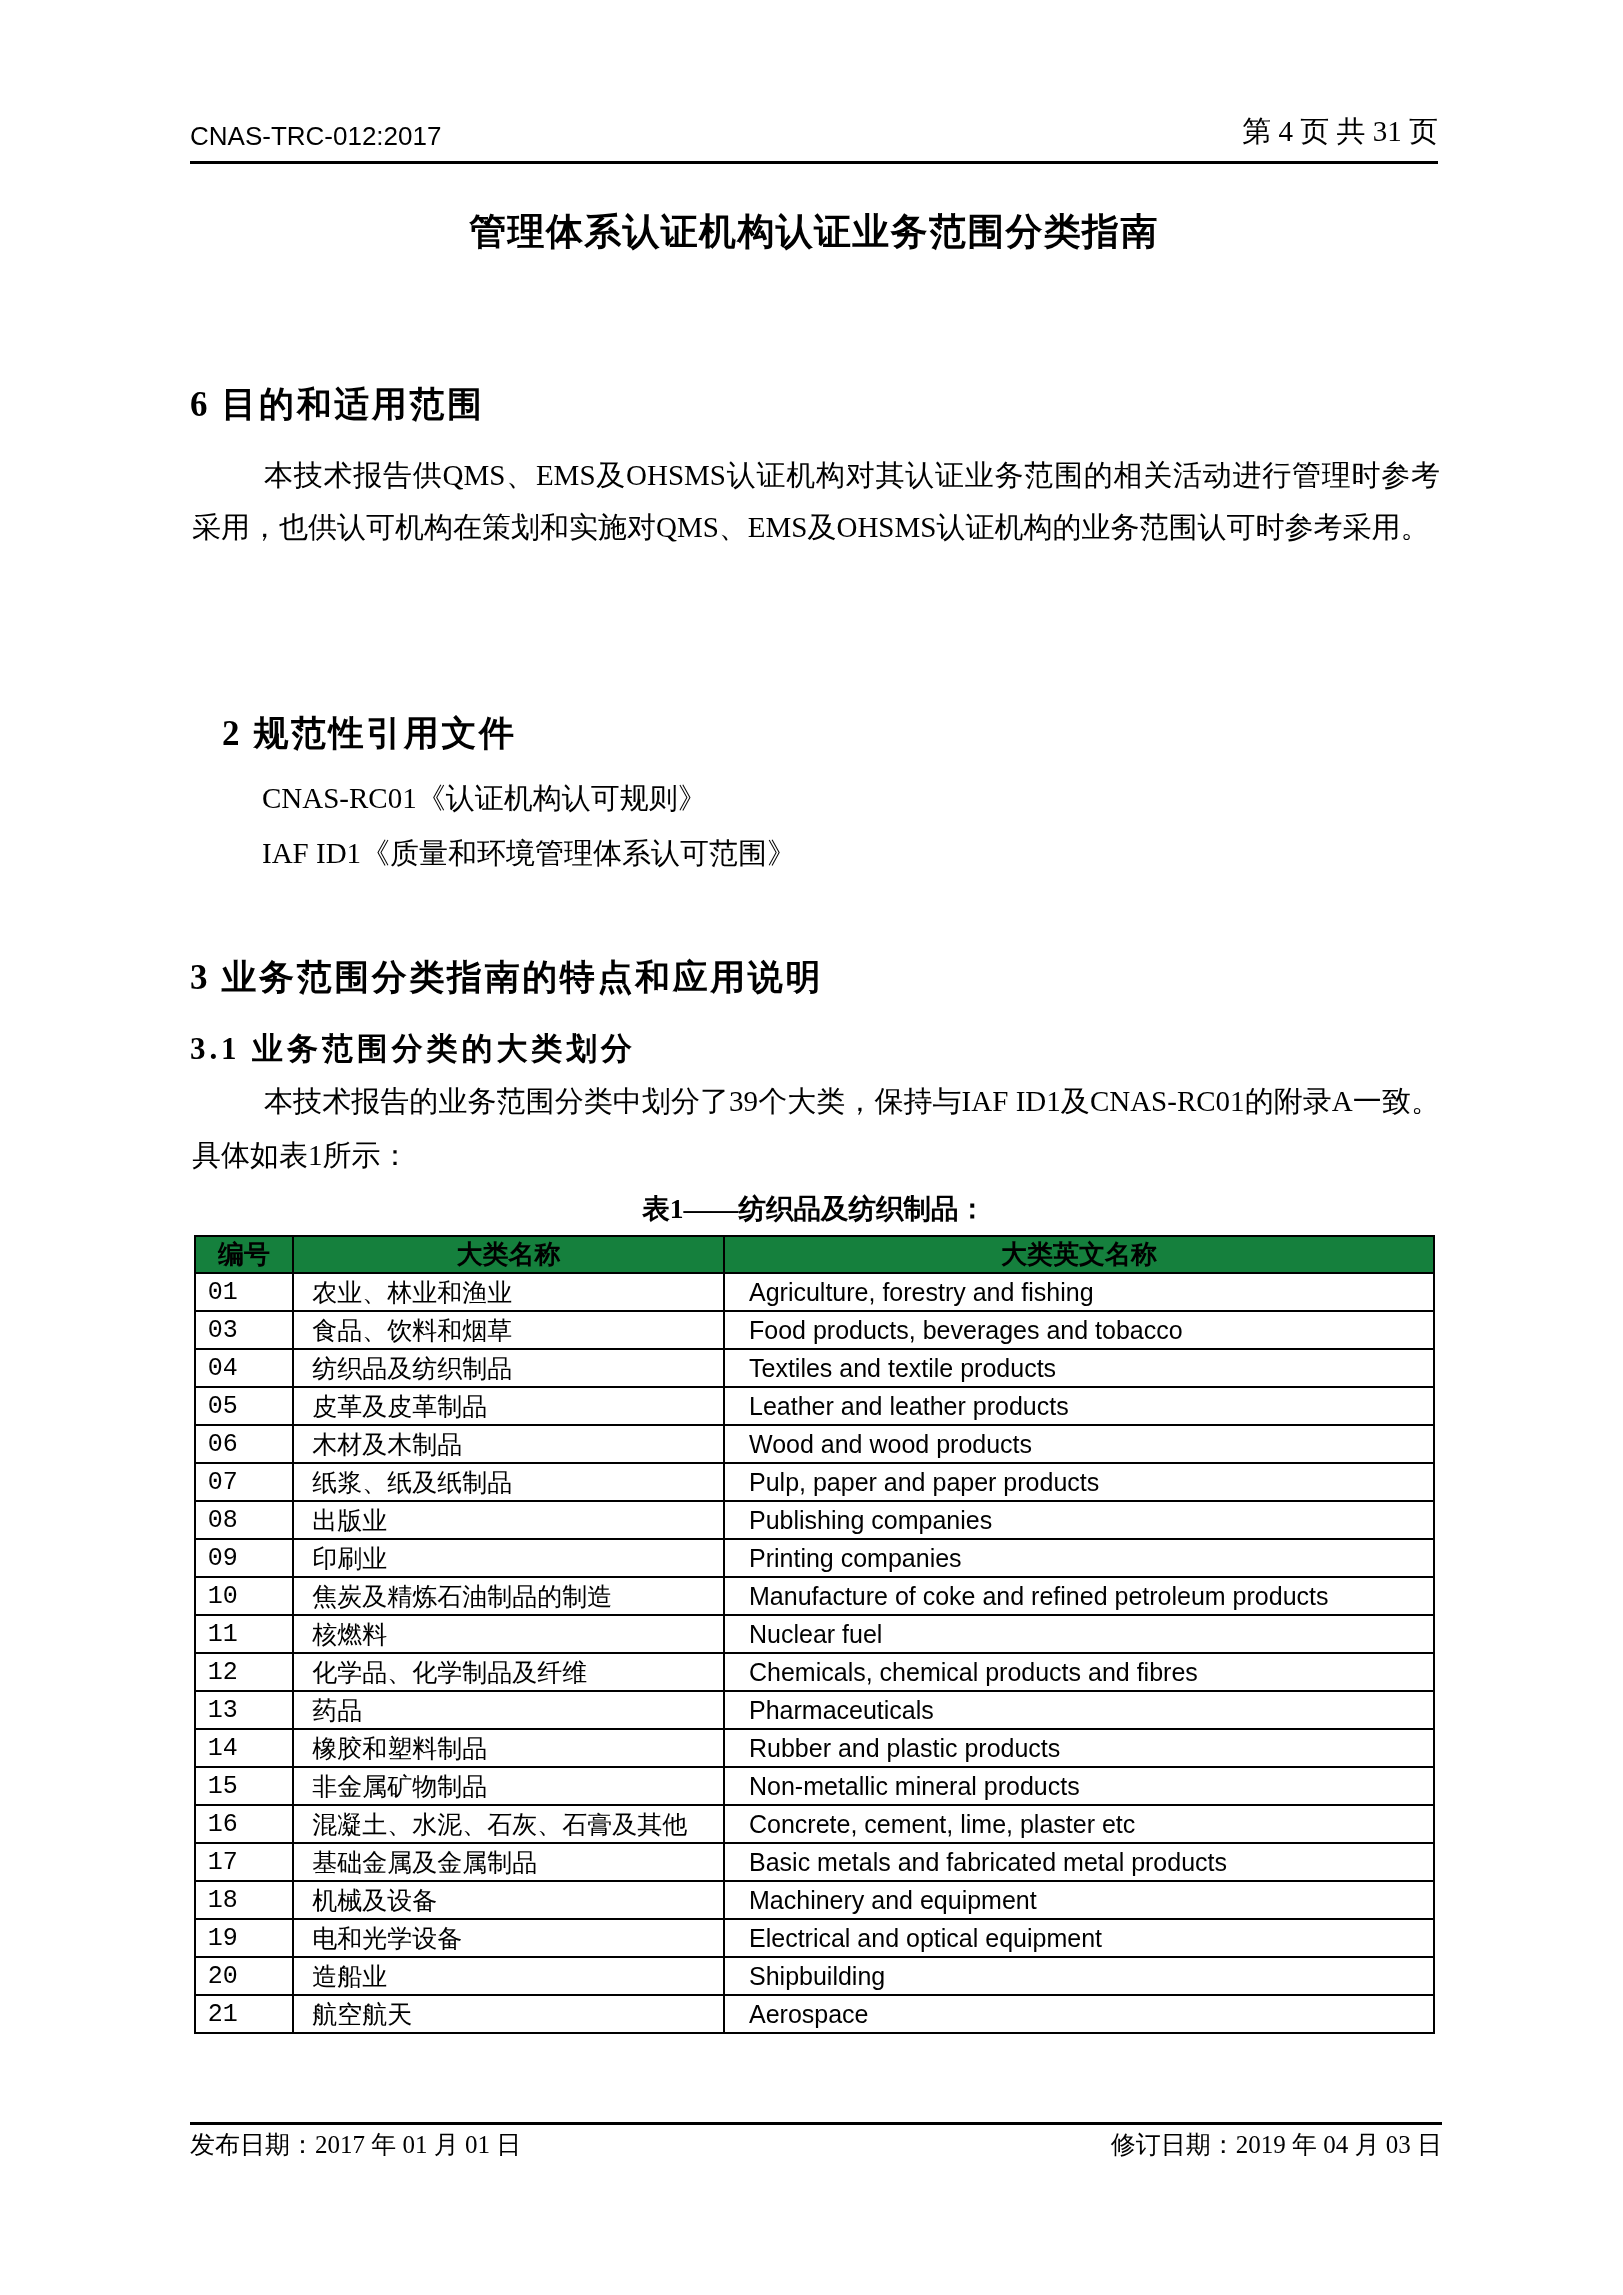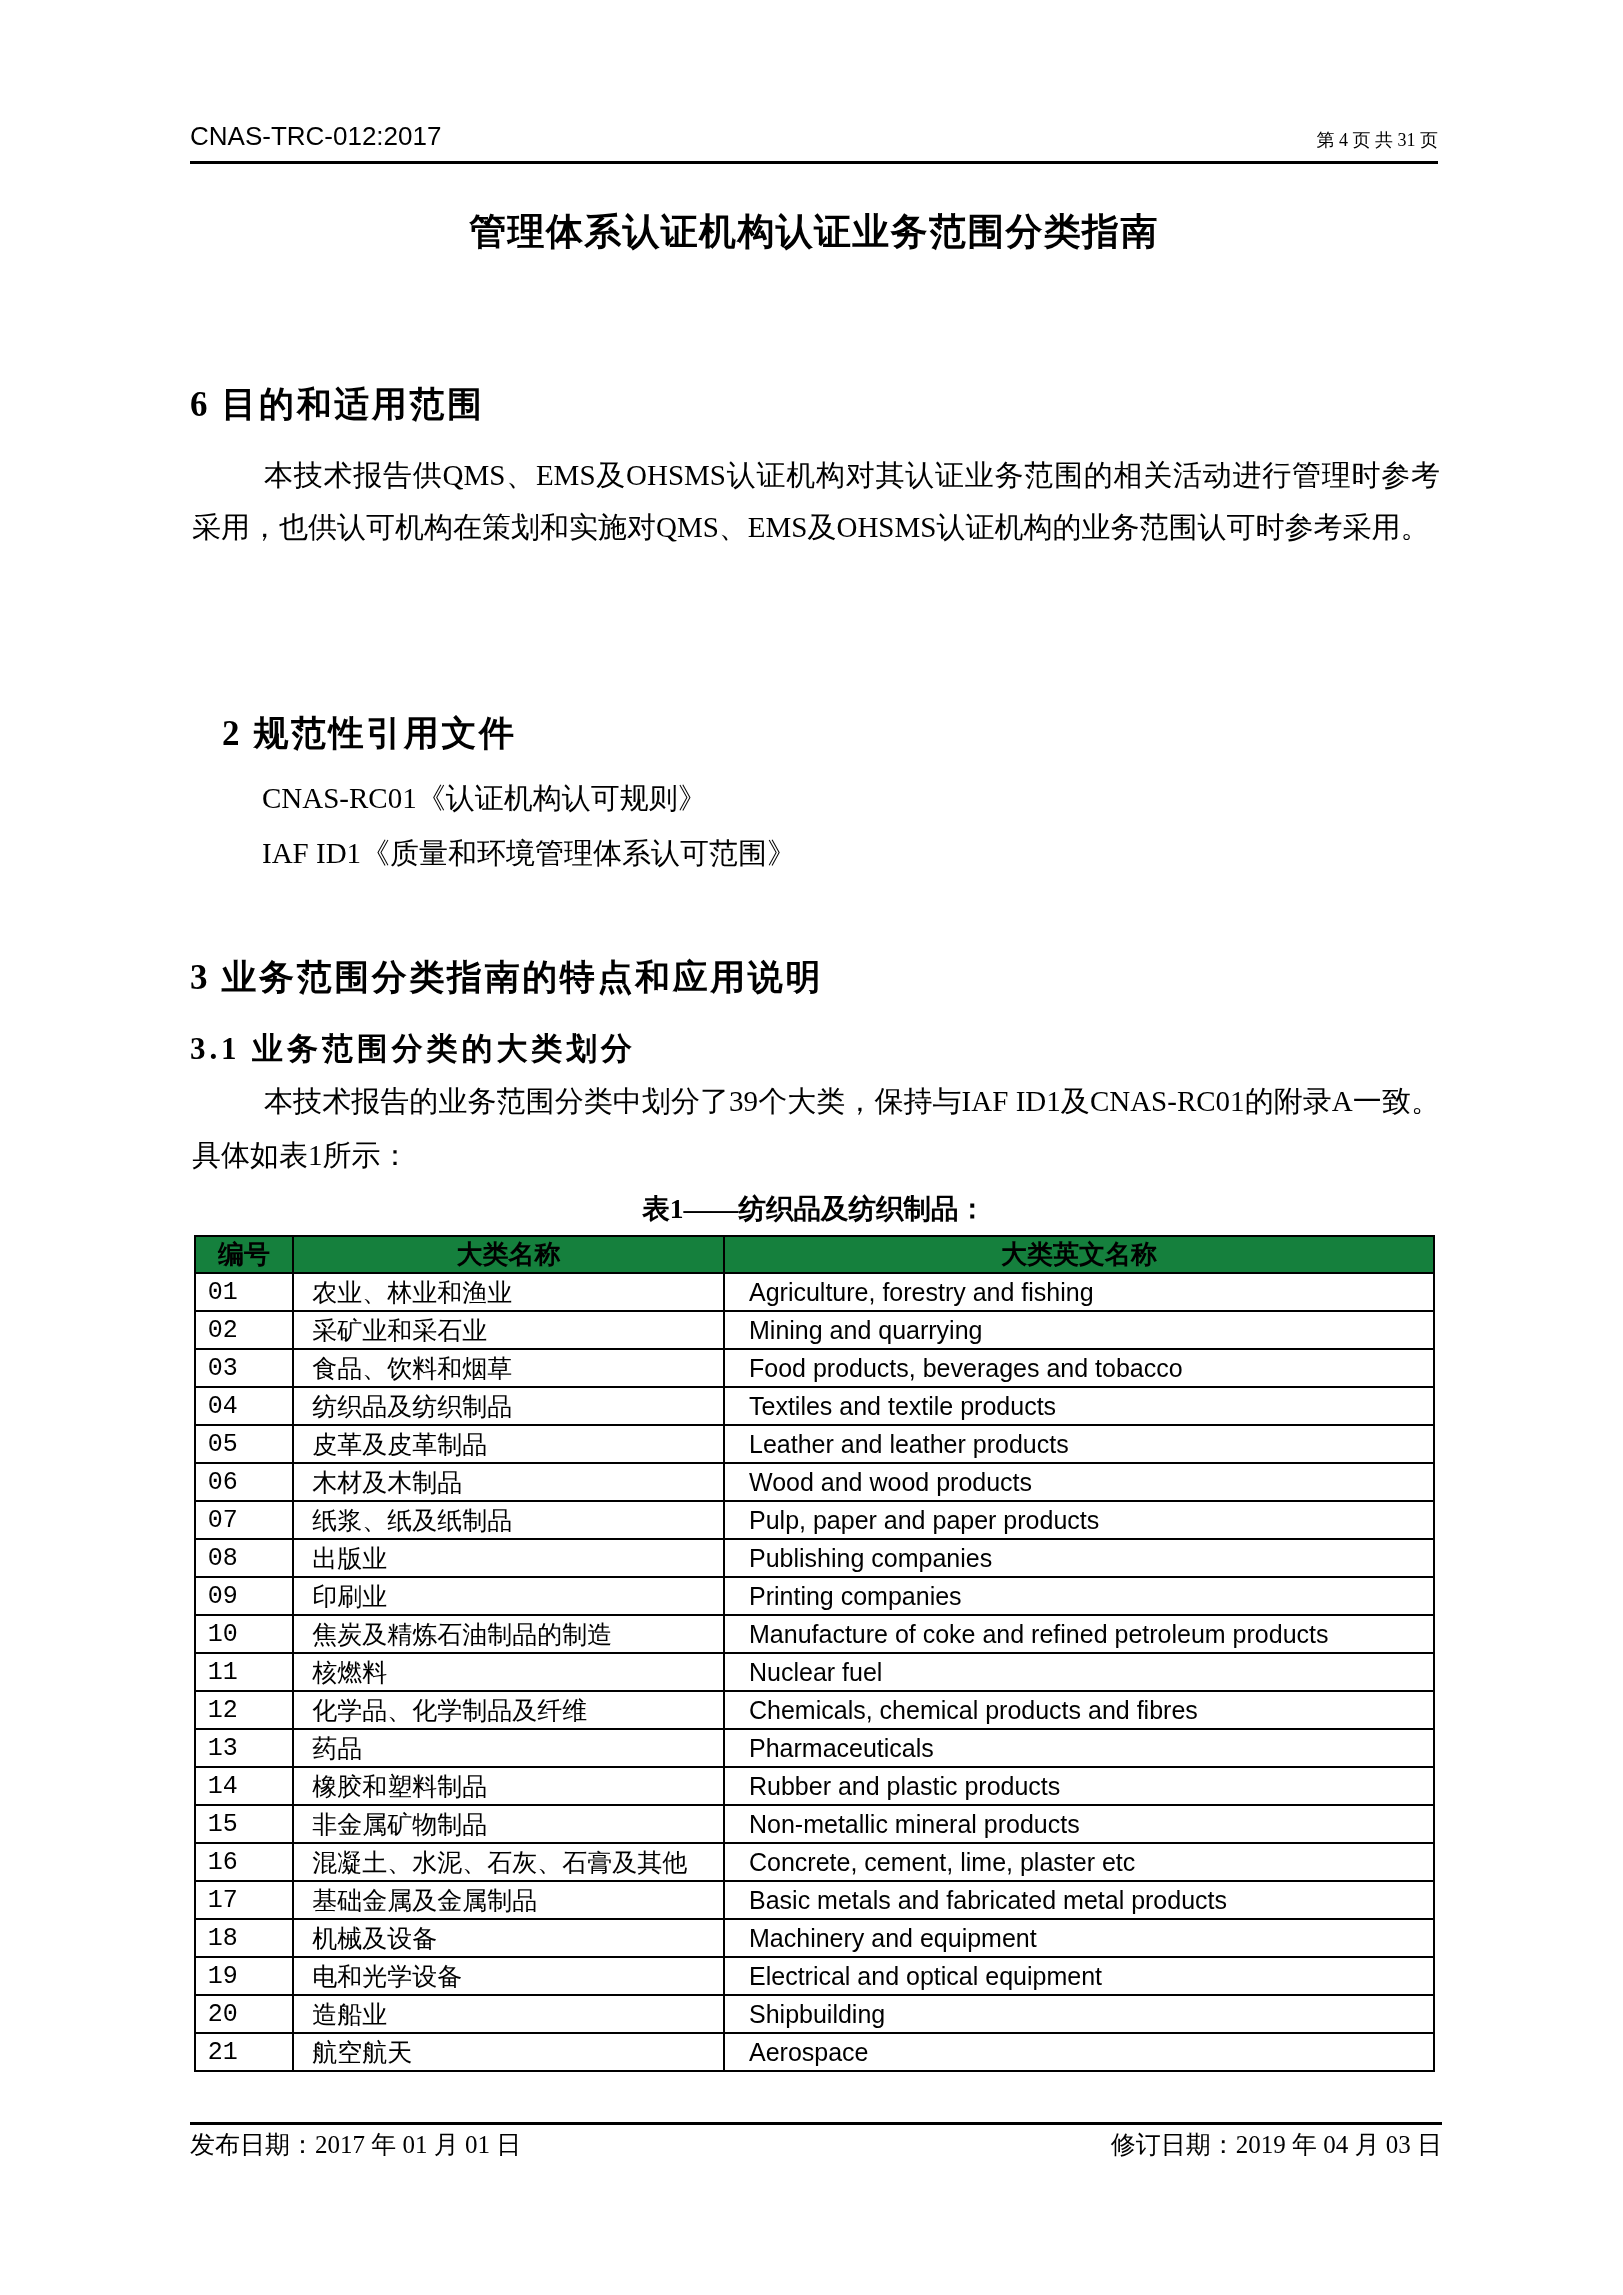--- a/index.html
+++ b/index.html
@@ -13,21 +13,21 @@
     overflow:hidden;
   }
   
   .header{
     position:absolute;top:98px;left:190px;width:1248px;height:54px;
     border-bottom:3.9px solid #000;
     display:flex;justify-content:space-between;align-items:flex-end;
     padding-bottom:9.2px;box-sizing:content-box;
   }
   .header .code{font-family:"Liberation Sans",sans-serif;font-size:26px;}
-  .header .pageinfo{font-size:18px;text-align:right;}
+  .header .pageinfo{font-size:29px;text-align:right;}
   
   .doc-title{
     position:absolute;top:209px;left:190px;width:1248px;
     text-align:center;
     font-family:"Liberation Sans",sans-serif;
     font-weight:bold;font-size:37px;line-height:46px;letter-spacing:1.3px;
   }
   
   .h1{
     position:absolute;left:190px;width:1248px;
@@ -128,25 +128,20 @@
         <th>大类英文名称</th>
       </tr>
     </thead>
     <tbody id="table-body">
         <tr>
           <td class="c0">01</td>
           <td class="c1">农业、林业和渔业</td>
           <td class="c2">Agriculture, forestry and fishing</td>
         </tr>
         <tr>
-          <td class="c0">02</td>
-          <td class="c1">采矿业和采石业</td>
-          <td class="c2">Mining and quarrying</td>
-        </tr>
-        <tr>
           <td class="c0">03</td>
           <td class="c1">食品、饮料和烟草</td>
           <td class="c2">Food products, beverages and tobacco</td>
         </tr>
         <tr>
           <td class="c0">04</td>
           <td class="c1">纺织品及纺织制品</td>
           <td class="c2">Textiles and textile products</td>
         </tr>
         <tr>

